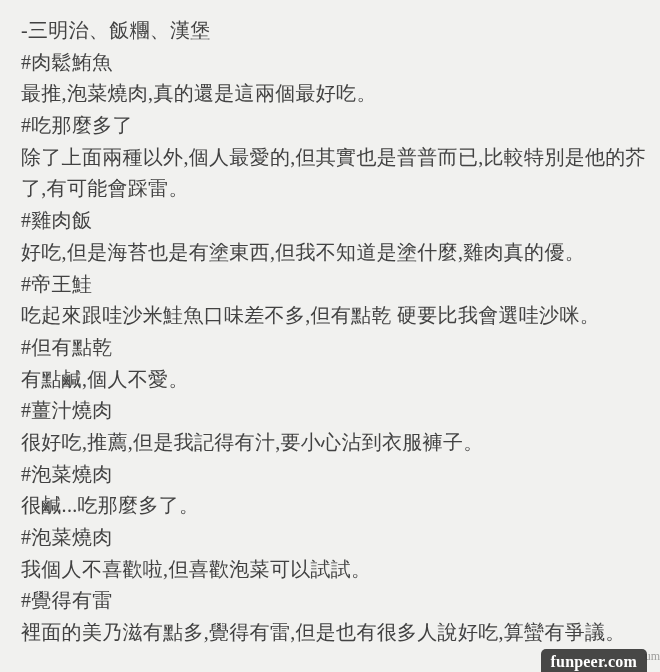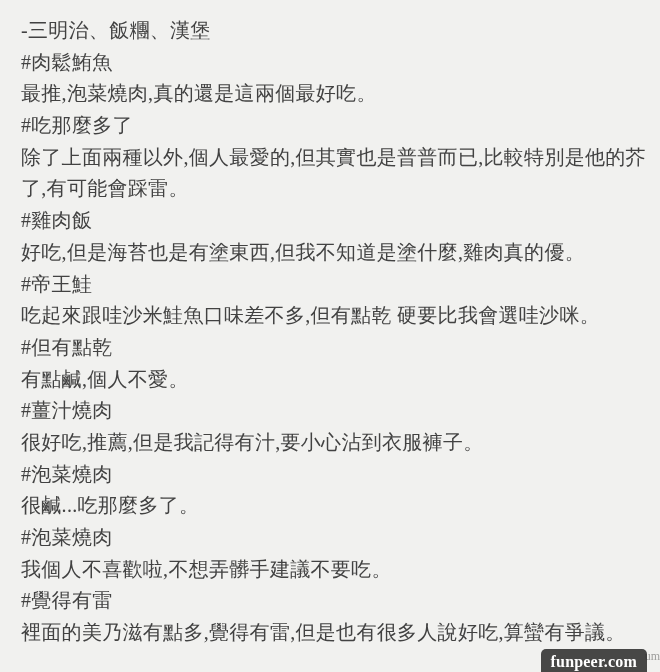--- a/index.html
+++ b/index.html
@@ -69,20 +69,20 @@
     <div class="line">好吃,但是海苔也是有塗東西,但我不知道是塗什麼,雞肉真的優。</div>
     <div class="line">#帝王鮭</div>
     <div class="line">吃起來跟哇沙米鮭魚口味差不多,但有點乾 硬要比我會選哇沙咪。</div>
     <div class="line">#但有點乾</div>
     <div class="line">有點鹹,個人不愛。</div>
     <div class="line">#薑汁燒肉</div>
     <div class="line">很好吃,推薦,但是我記得有汁,要小心沾到衣服褲子。</div>
     <div class="line">#泡菜燒肉</div>
     <div class="line">很鹹...吃那麼多了。</div>
     <div class="line">#泡菜燒肉</div>
-    <div class="line">我個人不喜歡啦,不想弄髒手建議不要吃。</div>
+    <div class="line">我個人不喜歡啦,但喜歡泡菜可以試試。</div>
     <div class="line">#覺得有雷</div>
     <div class="line">裡面的美乃滋有點多,覺得有雷,但是也有很多人說好吃,算蠻有爭議。</div>
   </div>
 
   <span class="watermark-side">um</span>
   <div class="watermark">funpeer.com</div>
 </div>
 
 </body></html>

